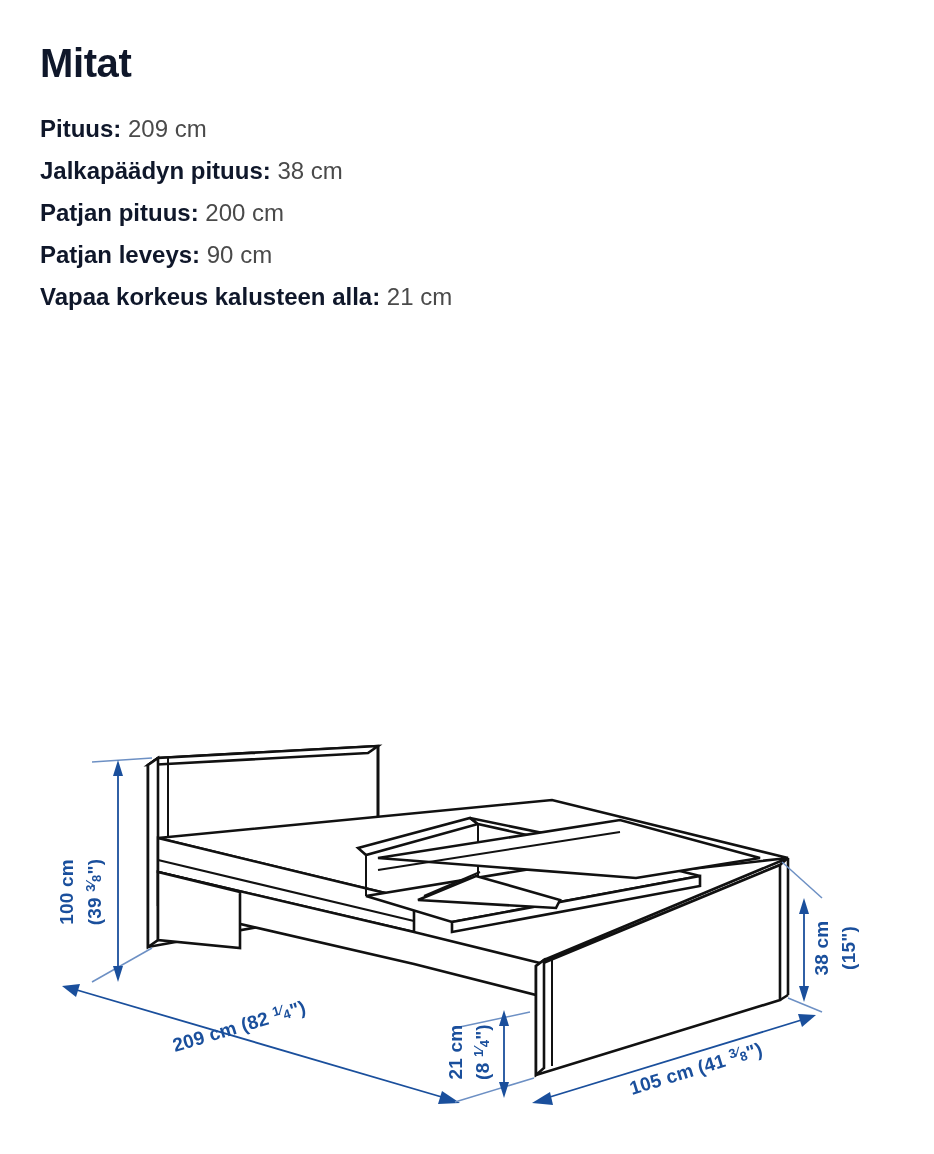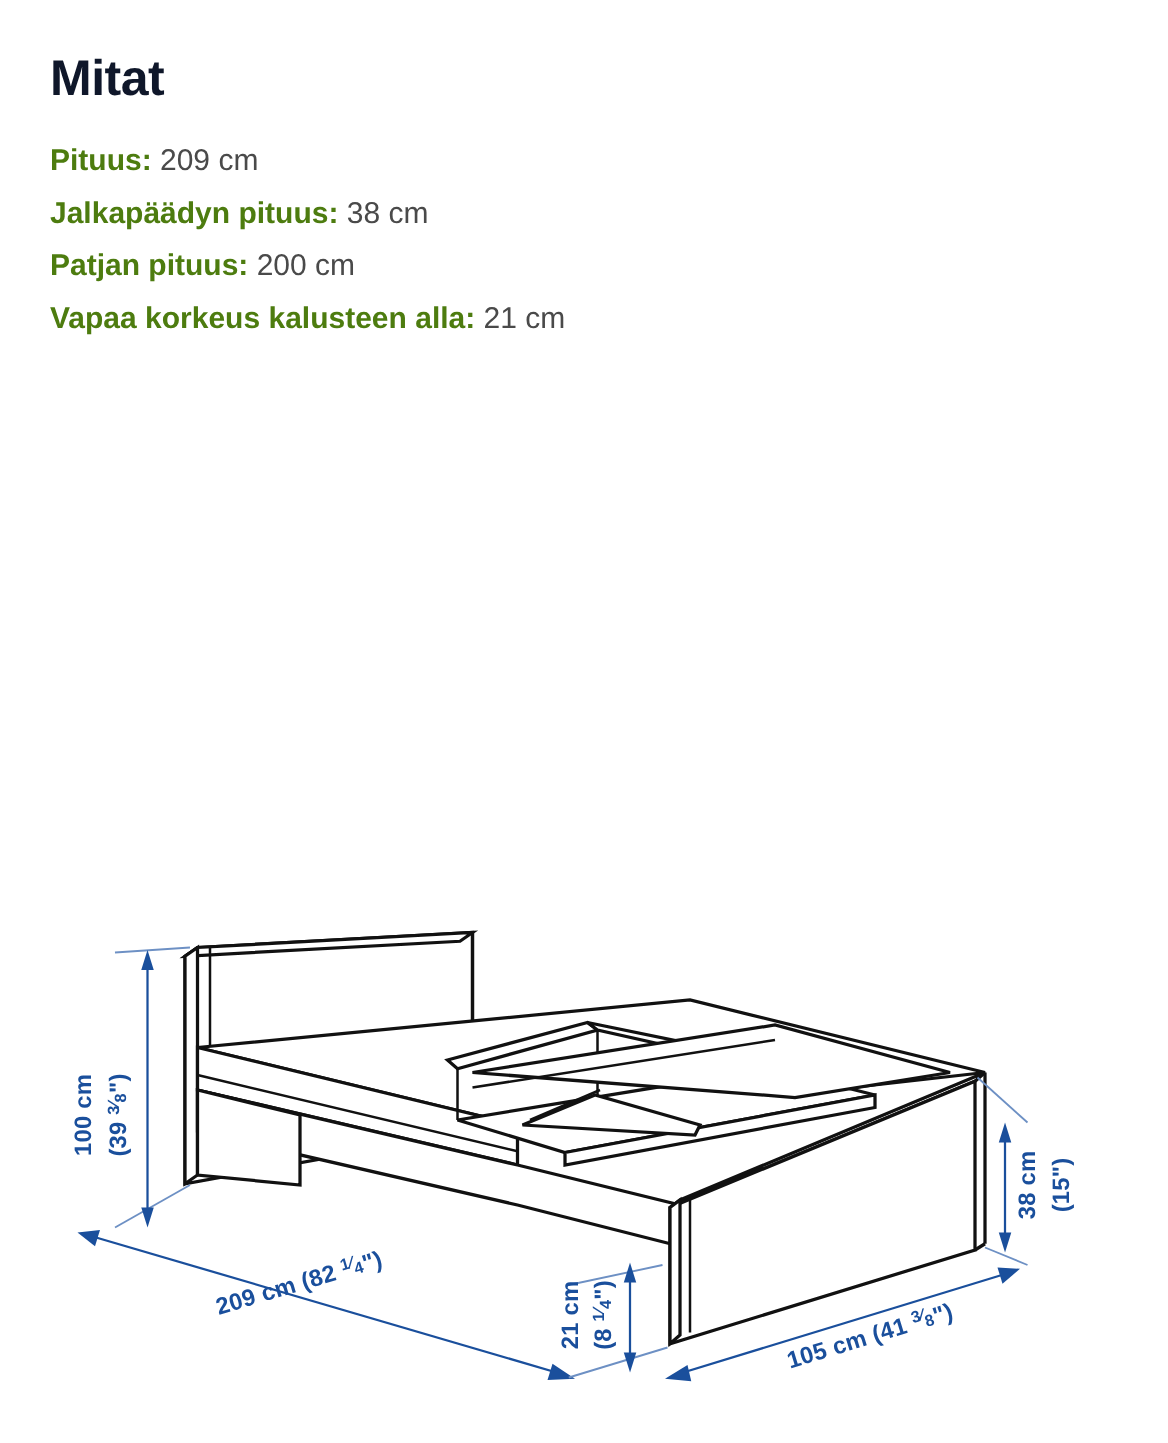--- a/index.html
+++ b/index.html
@@ -42,21 +42,21 @@
   }
 
   .spec-row {
     font-size: 24px;
     line-height: 42px;
     color: #3d3d3d;
     white-space: nowrap;
   }
   .spec-key {
     font-weight: bold;
-    color: #4d7c0f;
+    color: #0f172a;
   }
   .spec-val {
     font-weight: normal;
     color: #4a4a4a;
   }
 
   
   #drawing-wrap {
     position: absolute;
     left: 0;
@@ -129,20 +129,24 @@
       <span class="spec-key">Jalkapäädyn pituus:</span>
       <span class="spec-val">38 cm</span>
     </div>
 
 
     <div class="spec-row">
       <span class="spec-key">Patjan pituus:</span>
       <span class="spec-val">200 cm</span>
     </div>
 
+    <div class="spec-row">
+      <span class="spec-key">Patjan leveys:</span>
+      <span class="spec-val">90 cm</span>
+    </div>
 
 
     <div class="spec-row">
       <span class="spec-key">Vapaa korkeus kalusteen alla:</span>
       <span class="spec-val">21 cm</span>
     </div>
 
   </div>
 </div>
 

